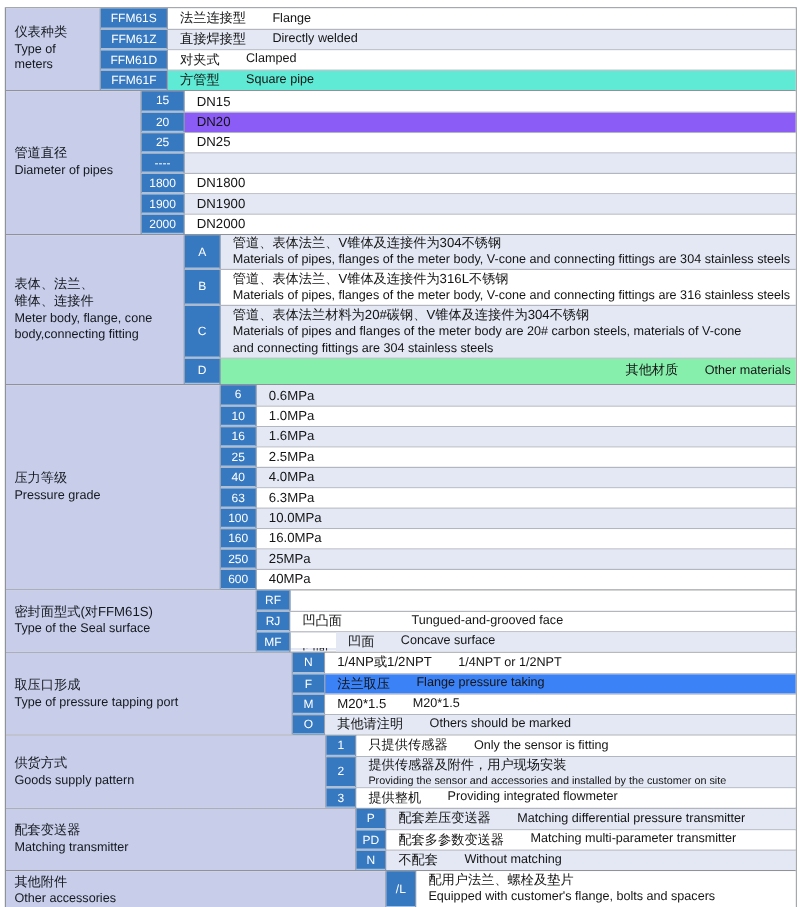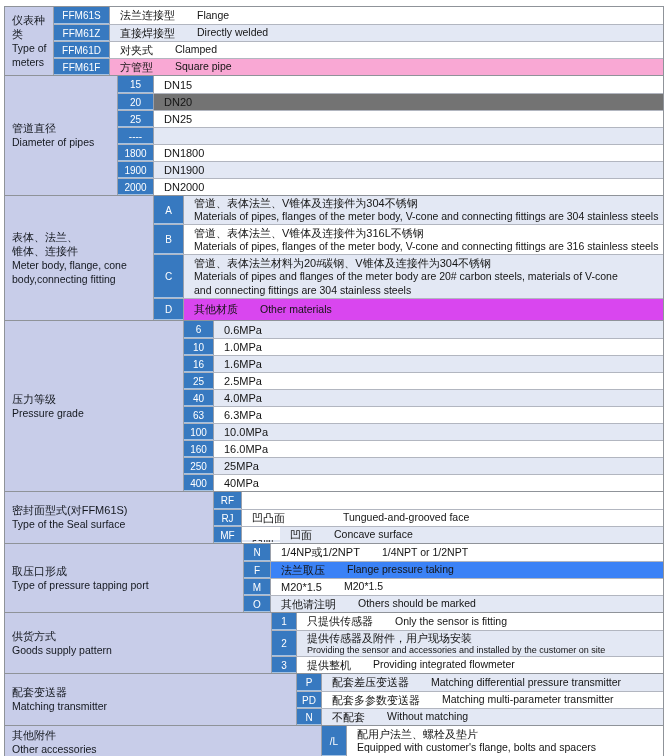--- a/index.html
+++ b/index.html
@@ -28,21 +28,21 @@
   .en{font-size:10.5px;white-space:nowrap;line-height:1.3;}
   .en.sm{font-size:9px;}
   .plain{font-size:11px;white-space:nowrap;}
   .stacked .zh{margin-right:0;}
 </style>
 </head>
 <body>
 
 <div id="spec-table">
     <div class="section">
-      <div class="label-cell" style="width: 49px;">
+      <div class="label-cell" style="width: 79px;">
         <div class="label-zh">仪表种类</div>
         <div class="label-en">Type of meters</div>
       </div>
       <div class="rows">
         <div class="spec-row" style="height: 17px;">
           <div class="code-cell" style="width: 56px;">FFM61S</div>
           <div class="desc-cell" style="background: rgb(255, 255, 255);">
             <div class="zh">法兰连接型</div>
             <div class="en">Flange</div>
           </div>
@@ -56,42 +56,42 @@
         </div>
         <div class="spec-row" style="height: 17px;">
           <div class="code-cell" style="width: 56px;">FFM61D</div>
           <div class="desc-cell" style="background: rgb(255, 255, 255);">
             <div class="zh">对夹式</div>
             <div class="en">Clamped</div>
           </div>
         </div>
         <div class="spec-row" style="height: 17px;">
           <div class="code-cell" style="width: 56px;">FFM61F</div>
-          <div class="desc-cell" style="background: #f9a8d4;">
+          <div class="desc-cell" style="background: #5eead4;">
             <div class="zh">方管型</div>
             <div class="en">Square pipe</div>
           </div>
         </div>
       </div>
     </div>
     <div class="section">
       <div class="label-cell" style="width: 113px;">
         <div class="label-zh">管道直径</div>
         <div class="label-en">Diameter of pipes</div>
       </div>
       <div class="rows">
         <div class="spec-row" style="height: 17px;">
           <div class="code-cell" style="width: 36px;">15</div>
           <div class="desc-cell" style="background: rgb(255, 255, 255);">
             <div class="plain">DN15</div>
           </div>
         </div>
         <div class="spec-row" style="height: 17px;">
           <div class="code-cell" style="width: 36px;">20</div>
-          <div class="desc-cell" style="background: #737373;">
+          <div class="desc-cell" style="background: #8b5cf6;">
             <div class="plain">DN20</div>
           </div>
         </div>
         <div class="spec-row" style="height: 17px;">
           <div class="code-cell" style="width: 36px;">25</div>
           <div class="desc-cell" style="background: rgb(255, 255, 255);">
             <div class="plain">DN25</div>
           </div>
         </div>
         <div class="spec-row" style="height: 17px;">
@@ -145,21 +145,21 @@
         <div class="spec-row" style="height: 44px;">
           <div class="code-cell" style="width: 30px;">C</div>
           <div class="desc-cell stacked" style="background: rgb(227, 232, 244);">
             <div class="zh">管道、表体法兰材料为20#碳钢、V锥体及连接件为304不锈钢</div>
             <div class="en">Materials of pipes and flanges of the meter body are 20# carbon steels, materials of V-cone</div>
             <div class="en">and connecting fittings are 304 stainless steels</div>
           </div>
         </div>
         <div class="spec-row" style="height: 22px;">
           <div class="code-cell" style="width: 30px;">D</div>
-          <div class="desc-cell" style="background: #d946ef;">
+          <div class="desc-cell" style="background: #86efac; justify-content: flex-end;">
             <div class="zh">其他材质</div>
             <div class="en">Other materials</div>
           </div>
         </div>
       </div>
     </div>
     <div class="section">
       <div class="label-cell" style="width: 179px;">
         <div class="label-zh">压力等级</div>
         <div class="label-en">Pressure grade</div>
@@ -213,21 +213,21 @@
             <div class="plain">16.0MPa</div>
           </div>
         </div>
         <div class="spec-row" style="height: 17px;">
           <div class="code-cell" style="width: 30px;">250</div>
           <div class="desc-cell" style="background: rgb(227, 232, 244);">
             <div class="plain">25MPa</div>
           </div>
         </div>
         <div class="spec-row" style="height: 17px;">
-          <div class="code-cell" style="width: 30px;">400</div>
+          <div class="code-cell" style="width: 30px;">600</div>
           <div class="desc-cell" style="background: rgb(255, 255, 255);">
             <div class="plain">40MPa</div>
           </div>
         </div>
       </div>
     </div>
     <div class="section">
       <div class="label-cell" style="width: 209px;">
         <div class="label-zh">密封面型式(对FFM61S)</div>
         <div class="label-en">Type of the Seal surface</div>

